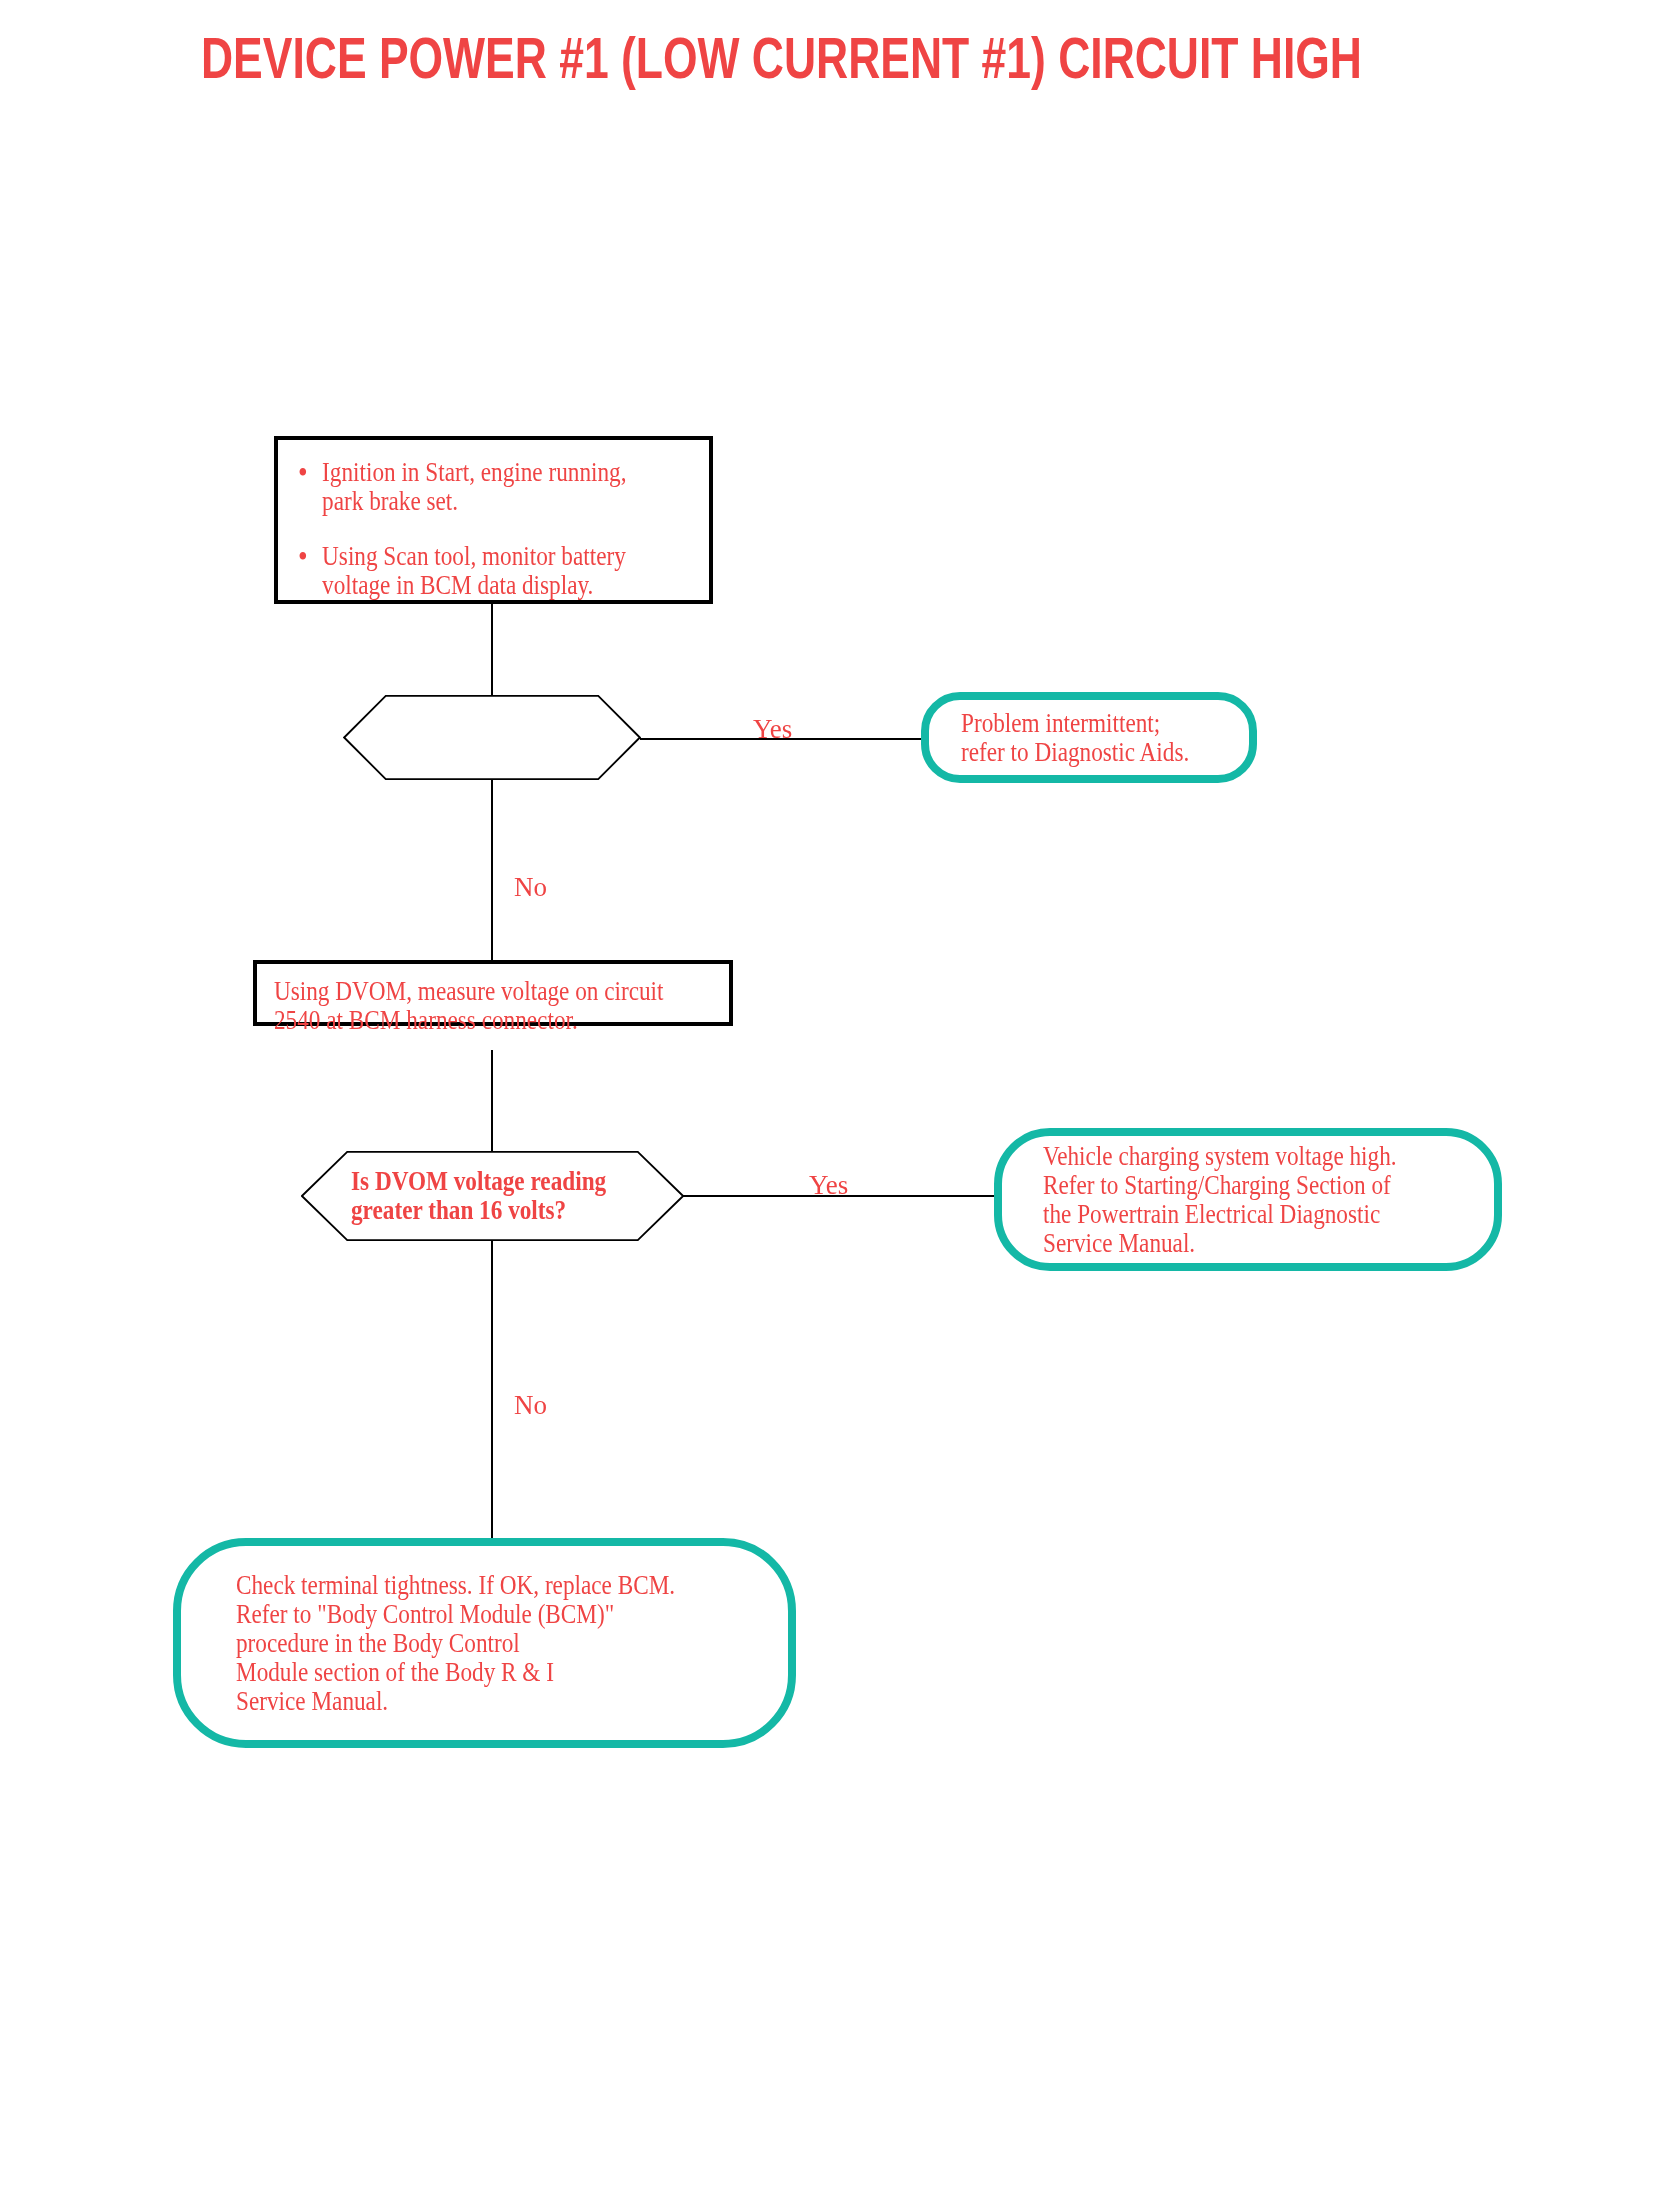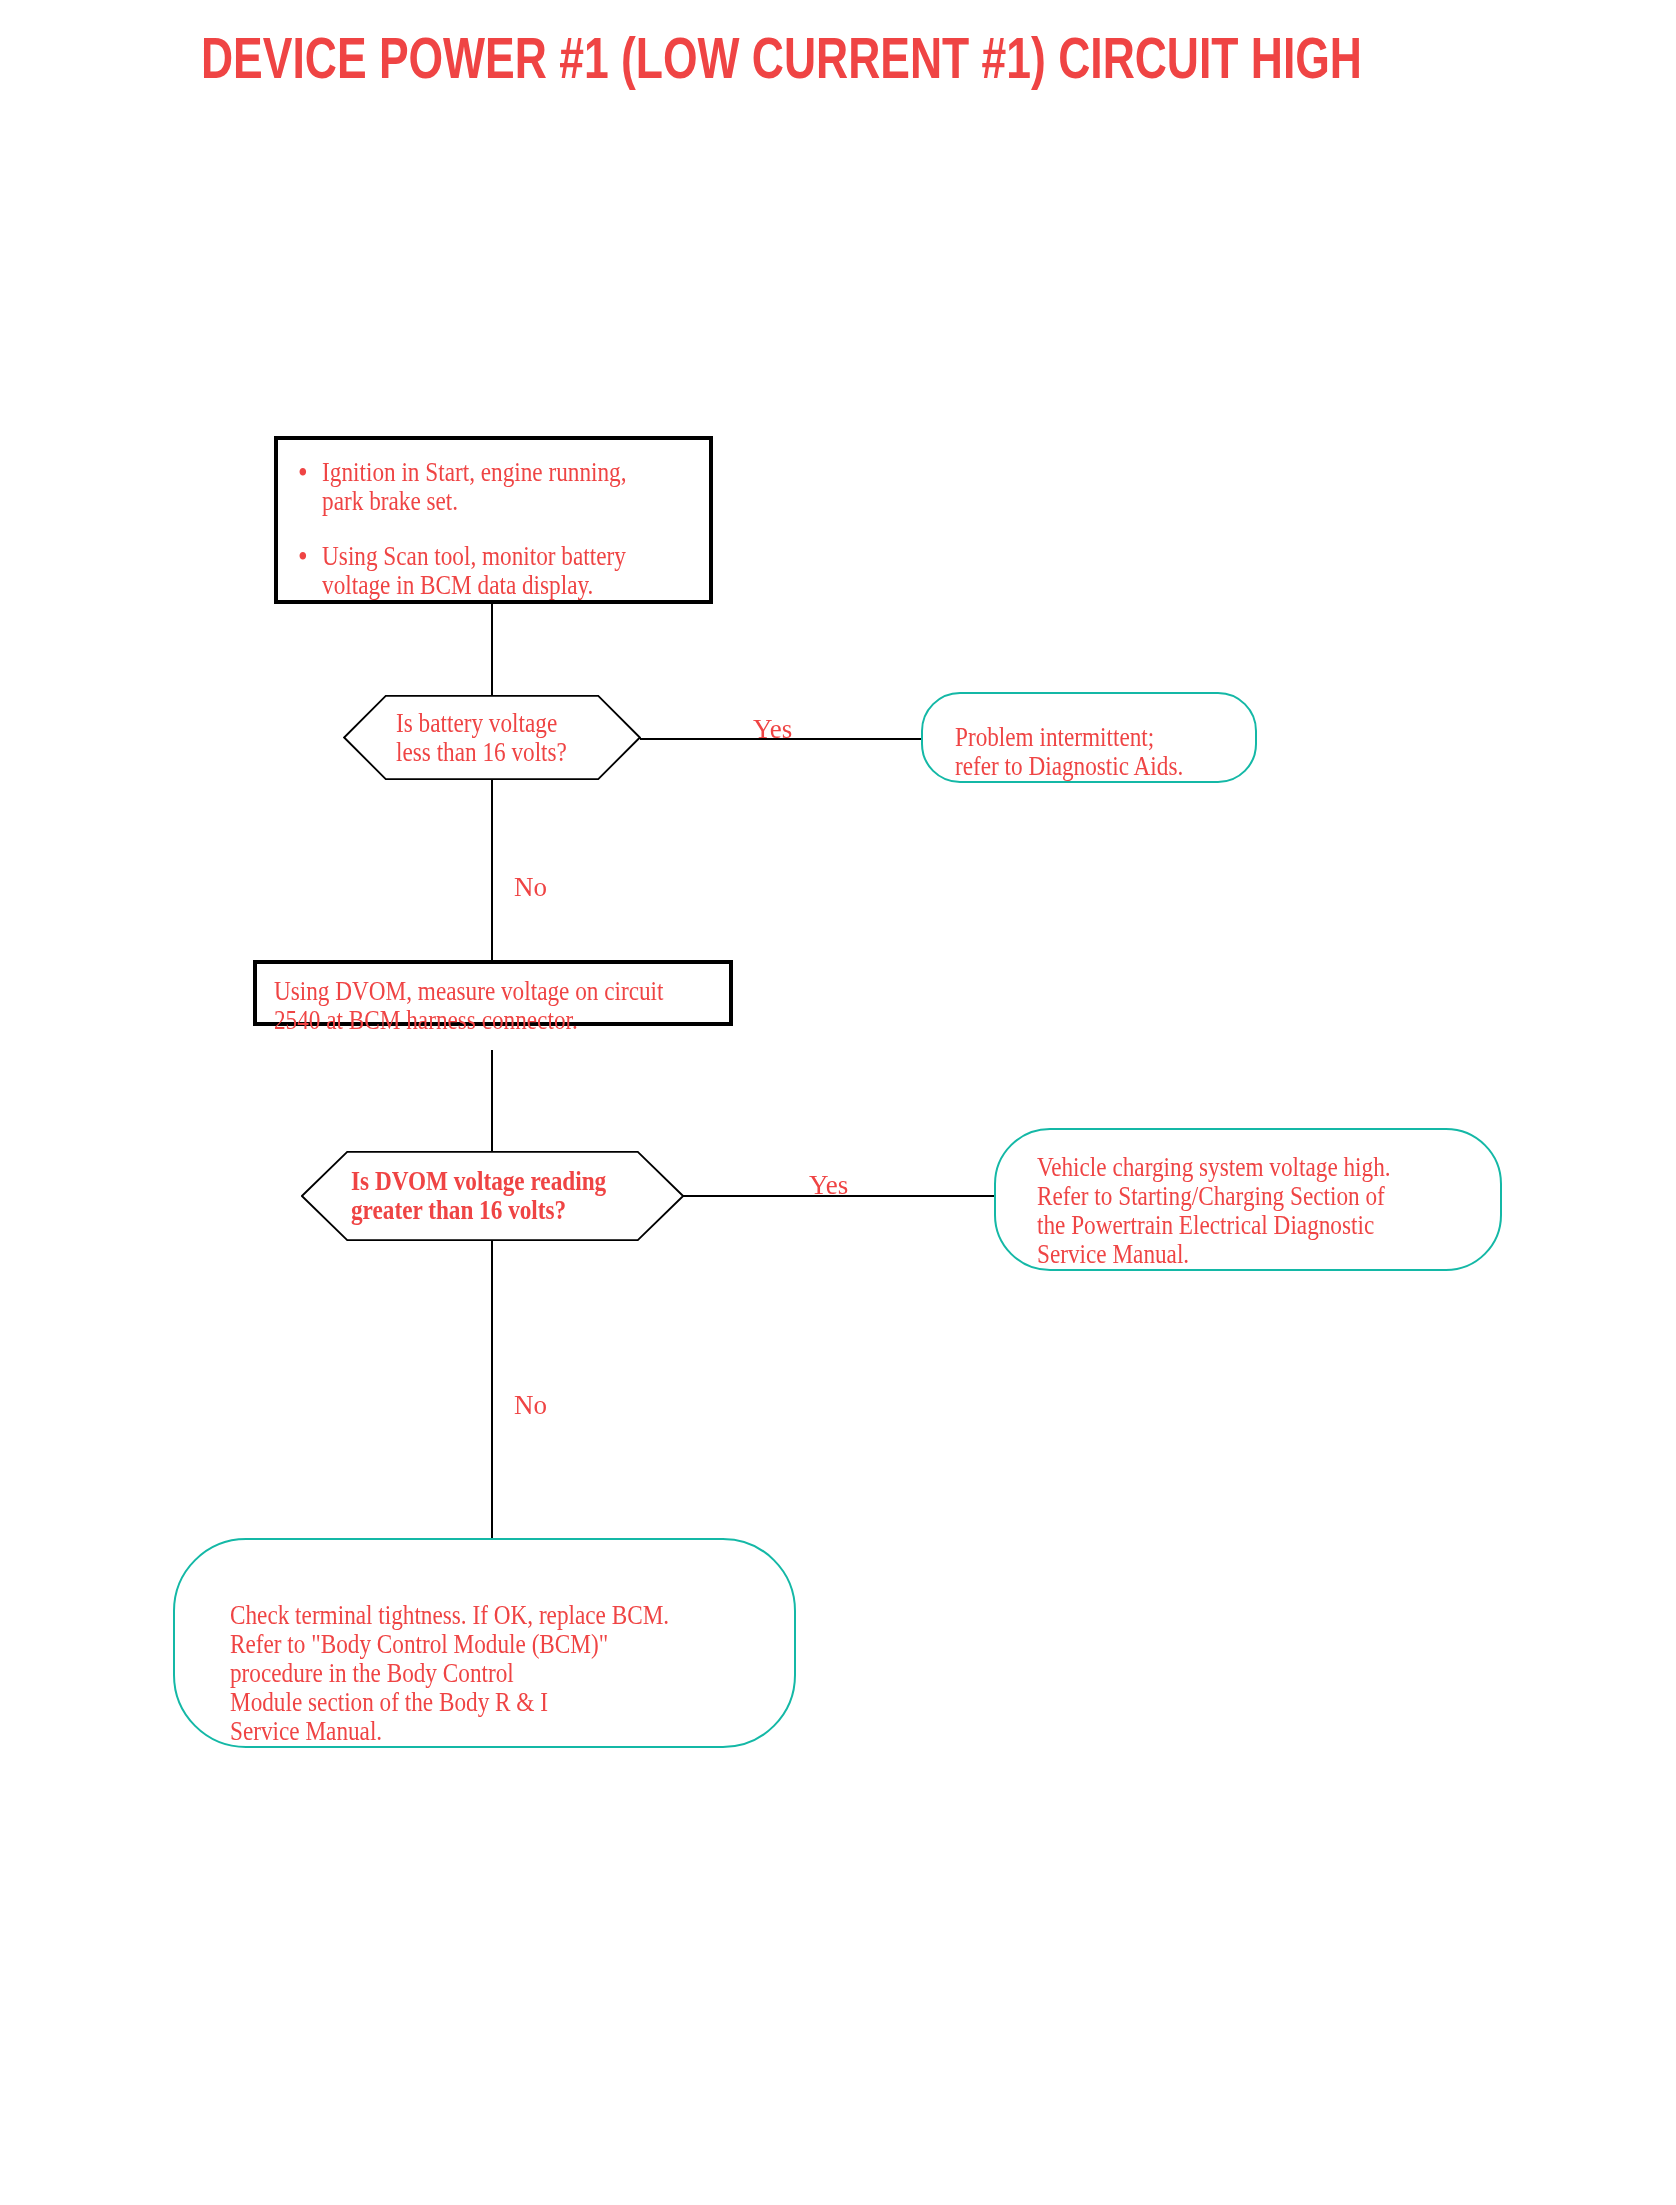--- a/index.html
+++ b/index.html
@@ -34,25 +34,25 @@
   }
   .rect {
     position: absolute;
     box-sizing: border-box;
     border: 4.3px solid #000000;
     background: #ffffff;
   }
   .round {
     position: absolute;
     box-sizing: border-box;
-    border: 2px solid #14b8a6;
+    border: 8px solid #14b8a6;
     background: #ffffff;
     display: flex;
     flex-direction: column;
-    justify-content: flex-end;
+    justify-content: center;
   }
   .hex {
     position: absolute;
   }
   .hex svg {
     position: absolute;
     left: 0;
     top: 0;
     display: block;
   }
@@ -123,26 +123,20 @@
       </div>
     </div>
   </div>
 
   <div class="connector v-line" style="left:491px; top:604px; height:92px;"></div>
 
   <div class="hex" style="left:343px; top:695px; width:298px; height:85px;">
     <svg width="298" height="85" viewBox="0 0 490 140">
       <polygon points="70,1.5 420,1.5 488.5,70 420,138.5 70,138.5 1.5,70" fill="#ffffff" stroke="#000000" stroke-width="3"></polygon>
     </svg>
-    <div class="hex-text" style="left:53px;">
-      <div class="tblock">
-        <span class="line">Is battery voltage</span>
-        <span class="line">less than 16 volts?</span>
-      </div>
-    </div>
   </div>
 
   <div class="edge-label" style="left:753px; top:703px;">Yes</div>
   <div class="connector h-line" style="left:640px; top:738px; width:281px;"></div>
 
   <div class="round" style="left:921px; top:692px; width:336px; height:91px; border-radius:39px; padding-left:32px;">
     <div class="tblock">
       <span class="line">Problem intermittent;</span>
       <span class="line">refer to Diagnostic Aids.</span>
     </div>

